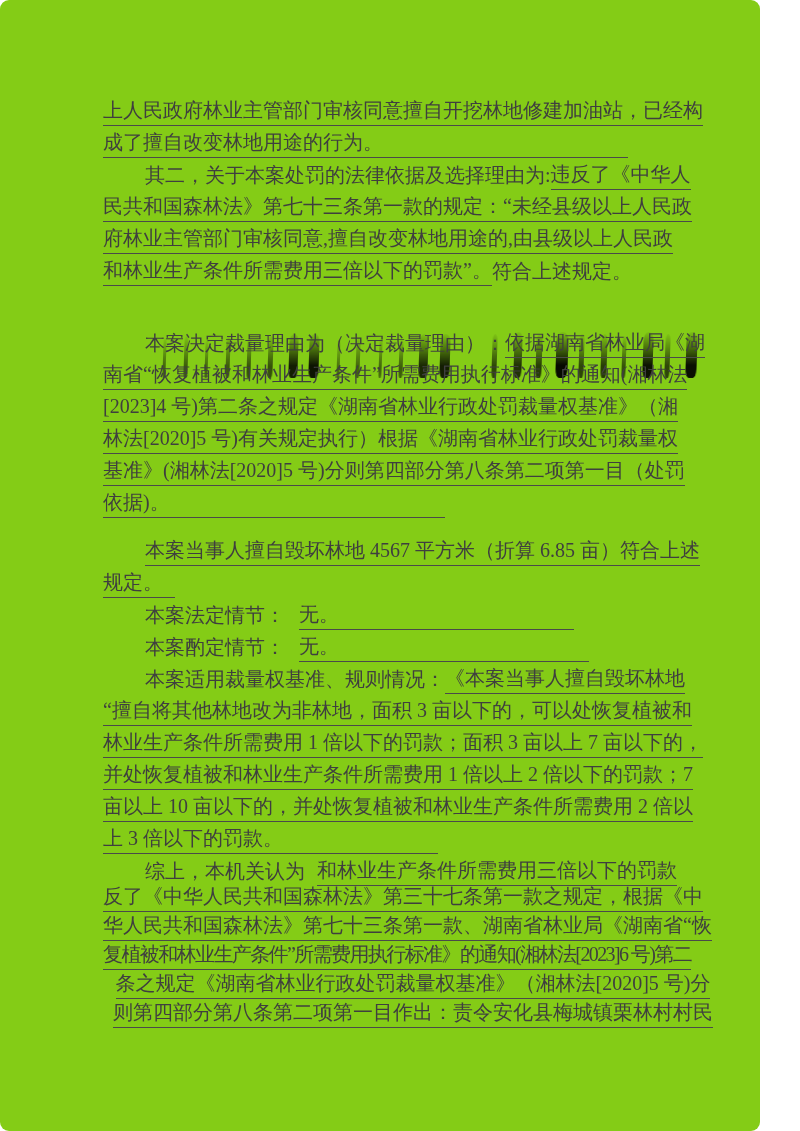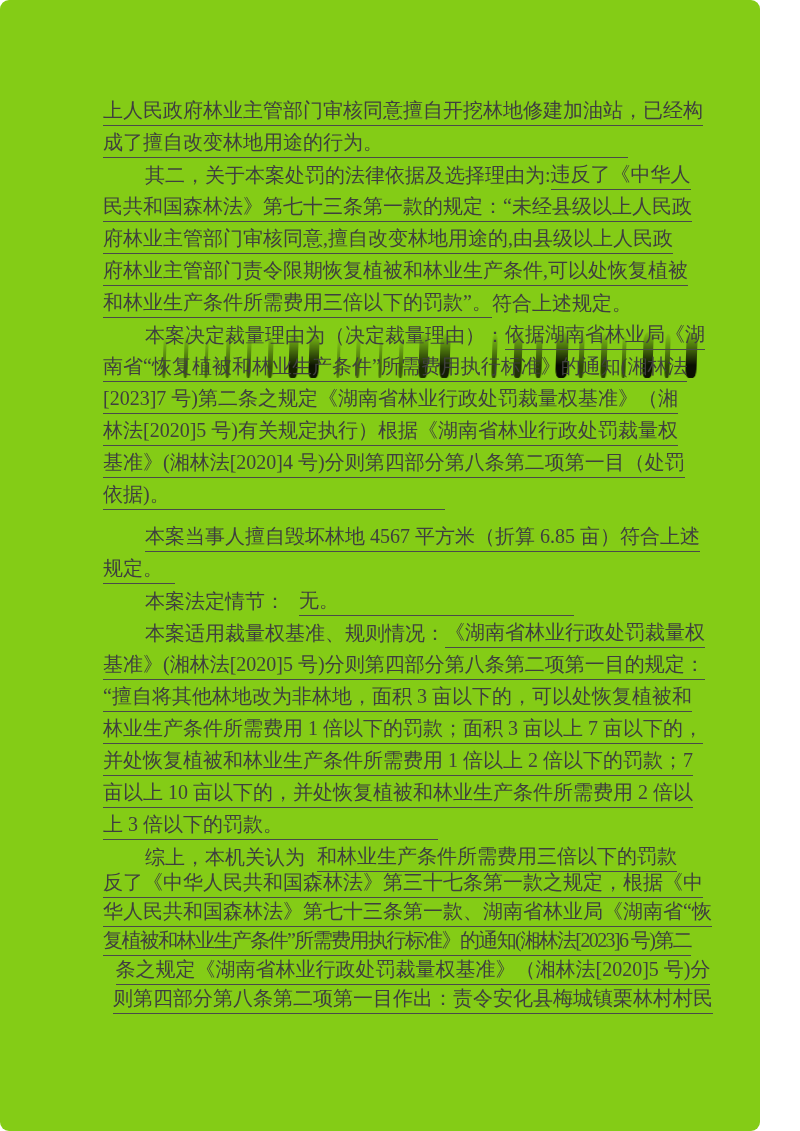--- a/index.html
+++ b/index.html
@@ -84,33 +84,32 @@
       <div class="mark" style="left: 643px; width: 10px; height: 46px; background: linear-gradient(rgba(0, 0, 0, 0.05), rgba(0, 0, 0, 0.9) 72%, rgba(0, 0, 0, 0.9));"></div>
       <div class="mark" style="left: 665px; width: 5px; height: 44px; background: linear-gradient(rgba(0, 0, 0, 0.05), rgba(0, 0, 0, 0.65) 72%, rgba(0, 0, 0, 0.65));"></div>
       <div class="mark" style="left: 686px; width: 11px; height: 46px; background: linear-gradient(rgba(0, 0, 0, 0.05), rgba(0, 0, 0, 0.92) 72%, rgba(0, 0, 0, 0.92));"></div>
     </div>
   <div class="doc" id="doc">
       <div class="line"><span class="seg u">上人民政府林业主管部门审核同意擅自开挖林地修建加油站，已经构</span></div>
       <div class="line"><span class="seg u">成了擅自改变林地用途的行为。</span><span class="seg u" style="width: 245px;"></span></div>
       <div class="line indent"><span class="seg">其二，关于本案处罚的法律依据及选择理由为:</span><span class="seg u">违反了《中华人</span></div>
       <div class="line"><span class="seg u">民共和国森林法》第七十三条第一款的规定：“未经县级以上人民政</span></div>
       <div class="line"><span class="seg u">府林业主管部门审核同意,擅自改变林地用途的,由县级以上人民政</span></div>
-      <div class="line"><span class="seg u">府林业主管部门责令限期恢复植被和林业生产条件,可以处恢复植被</span></div>
       <div class="line"><span class="seg u">和林业生产条件所需费用三倍以下的罚款”。</span><span class="seg">符合上述规定。</span></div>
-      <div class="line indent" style=""><span class="seg">本案决定裁量理由为（决定裁量理由）：</span><span class="seg u">依据湖南省林业局《湖</span></div>
+      <div class="line indent" style="margin-top: 40px;"><span class="seg">本案决定裁量理由为（决定裁量理由）：</span><span class="seg u">依据湖南省林业局《湖</span></div>
       <div class="line"><span class="seg u">南省“恢复植被和林业生产条件”所需费用执行标准》的通知(湘林法</span></div>
-      <div class="line"><span class="seg u">[2023]7 号)第二条之规定《湖南省林业行政处罚裁量权基准》（湘</span></div>
+      <div class="line"><span class="seg u">[2023]4 号)第二条之规定《湖南省林业行政处罚裁量权基准》（湘</span></div>
       <div class="line"><span class="seg u">林法[2020]5 号)有关规定执行）根据《湖南省林业行政处罚裁量权</span></div>
-      <div class="line"><span class="seg u">基准》(湘林法[2020]4 号)分则第四部分第八条第二项第一目（处罚</span></div>
+      <div class="line"><span class="seg u">基准》(湘林法[2020]5 号)分则第四部分第八条第二项第一目（处罚</span></div>
       <div class="line"><span class="seg u">依据)。</span><span class="seg u" style="width: 275px;"></span></div>
-      <div class="line indent" style="margin-top: 10px;"><span class="seg u">本案当事人擅自毁坏林地 4567 平方米（折算 6.85 亩）符合上述</span></div>
+      <div class="line indent" style="margin-top: 16px;"><span class="seg u">本案当事人擅自毁坏林地 4567 平方米（折算 6.85 亩）符合上述</span></div>
       <div class="line"><span class="seg u">规定。</span><span class="seg u" style="width: 12px;"></span></div>
       <div class="line indent"><span class="seg">本案法定情节：</span><span class="seg" style="width: 14px;"></span><span class="seg u">无。</span><span class="seg u" style="width: 235px;"></span></div>
-      <div class="line indent"><span class="seg">本案适用裁量权基准、规则情况：</span><span class="seg u">《湖南省林业行政处罚裁量权</span></div>
-      <div class="line"><span class="seg u">基准》(湘林法[2020]5 号)分则第四部分第八条第二项第一目的规定：</span></div>
+      <div class="line indent"><span class="seg">本案酌定情节：</span><span class="seg" style="width: 14px;"></span><span class="seg u">无。</span><span class="seg u" style="width: 250px;"></span></div>
+      <div class="line indent"><span class="seg">本案适用裁量权基准、规则情况：</span><span class="seg u">《本案当事人擅自毁坏林地</span></div>
       <div class="line"><span class="seg u">“擅自将其他林地改为非林地，面积 3 亩以下的，可以处恢复植被和</span></div>
       <div class="line"><span class="seg u">林业生产条件所需费用 1 倍以下的罚款；面积 3 亩以上 7 亩以下的，</span></div>
       <div class="line"><span class="seg u">并处恢复植被和林业生产条件所需费用 1 倍以上 2 倍以下的罚款；7</span></div>
       <div class="line"><span class="seg u">亩以上 10 亩以下的，并处恢复植被和林业生产条件所需费用 2 倍以</span></div>
       <div class="line"><span class="seg u">上 3 倍以下的罚款。</span><span class="seg u" style="width: 155px;"></span></div>
       <div class="line indent"><span class="seg">综上，本机关认为</span><span class="seg" style="width: 12px;"></span><span class="seg u">和林业生产条件所需费用三倍以下的罚款</span></div>
       <div class="line" style="margin-top: -6px; height: 29px; line-height: 28px;"><span class="seg u">反了《中华人民共和国森林法》第三十七条第一款之规定，根据《中</span></div>
       <div class="line" style="height: 29px; line-height: 28px;"><span class="seg u">华人民共和国森林法》第七十三条第一款、湖南省林业局《湖南省“恢</span></div>
       <div class="line tight" style="height: 29px; line-height: 28px;"><span class="seg u">复植被和林业生产条件”所需费用执行标准》的通知(湘林法[2023]6 号)第二</span></div>
       <div class="line" style="height: 29px; line-height: 28px; text-align: center;"><span class="seg u">条之规定《湖南省林业行政处罚裁量权基准》（湘林法[2020]5 号)分</span></div>

